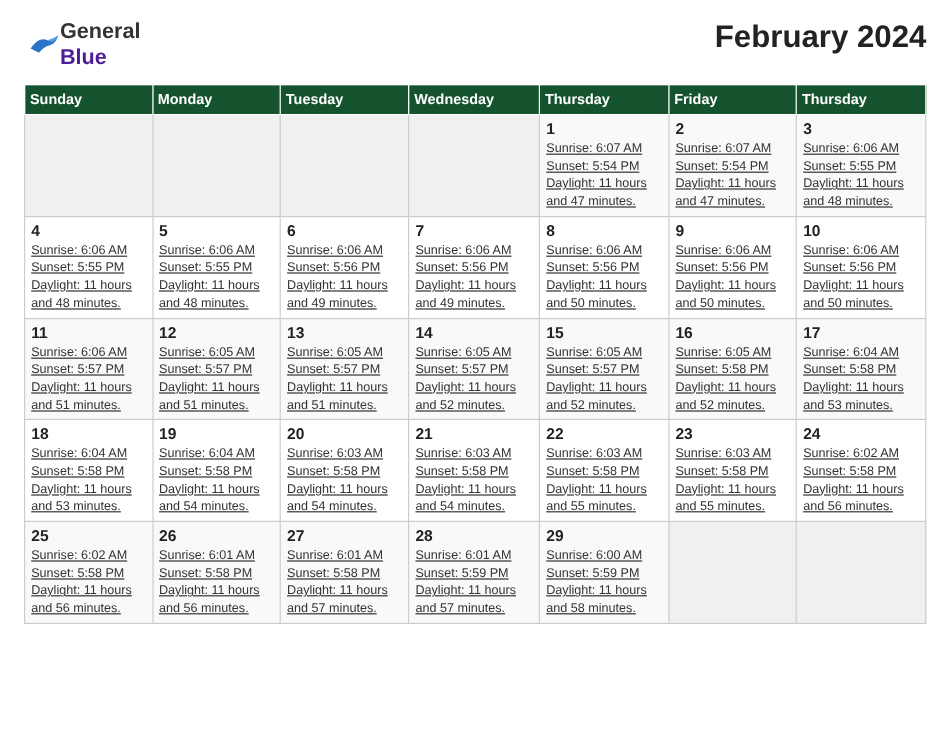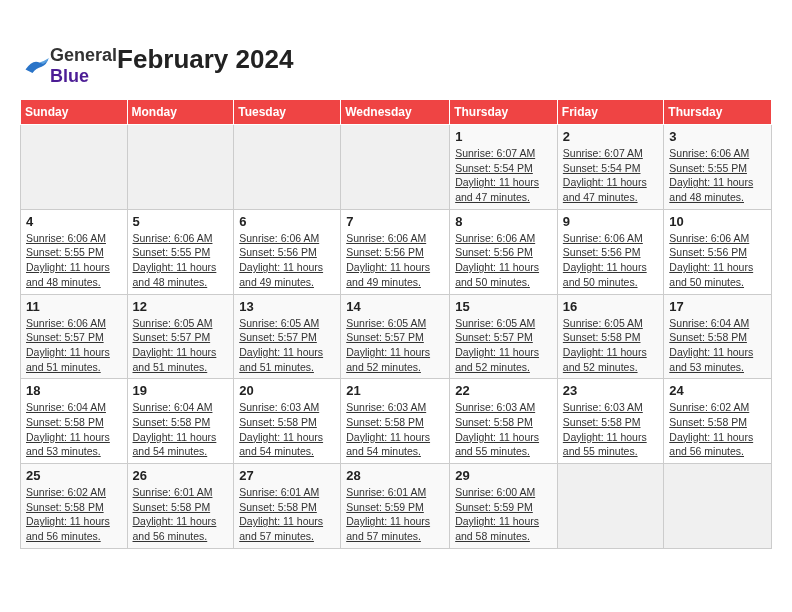--- a/index.html
+++ b/index.html
@@ -6,21 +6,21 @@
     body {
       font-family: Arial, sans-serif;
       background: #fff;
       width: 792px;
       min-height: 612px;
       padding: 16px 20px;
     }
     .header-logo {
       display: flex;
       align-items: flex-start;
-      margin-top: 29px;
+      justify-content: space-between;
     }
     .logo {
       display: flex;
       align-items: center;
       font-size: 18px;
       font-weight: bold;
       color: #1a1a1a;
     }
     .logo-general { color: #333; }
     .logo-blue { color: #4c1d95; }
@@ -43,21 +43,21 @@
       color: #444;
       margin-top: 2px;
     }
     .calendar {
       margin-top: 12px;
       width: 100%;
       border-collapse: collapse;
       font-size: 11px;
     }
     .calendar thead tr th {
-      background: #ef4444;
+      background: #14532d;
       color: #fff;
       padding: 5px 4px;
       font-size: 12px;
       font-weight: bold;
       border: 1px solid #fff;
       text-align: left;
     }
     .calendar tbody tr td {
       border: 1px solid #ccc;
       vertical-align: top;

